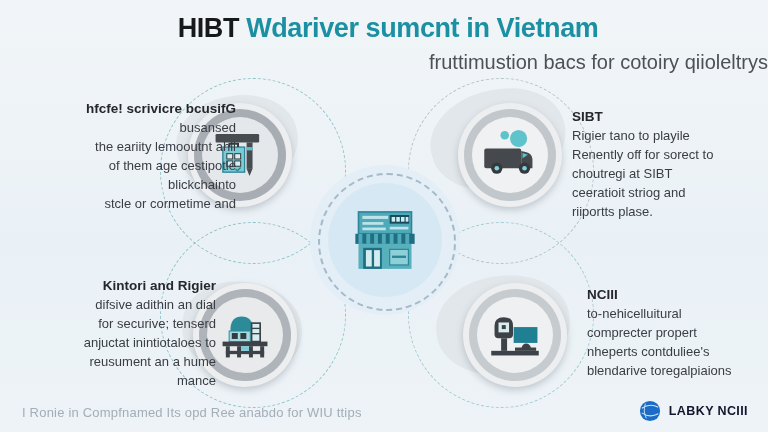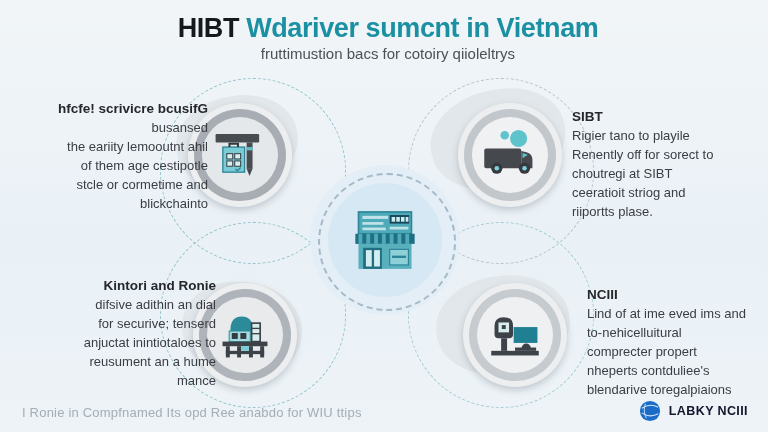--- a/index.html
+++ b/index.html
@@ -6,21 +6,21 @@
   .stage {
     position:relative; width:768px; height:432px; overflow:hidden;
     background:linear-gradient(180deg,#f1f5f8 0%,#eaf1f6 55%,#edf3f7 100%);
     font-family:"Liberation Sans", sans-serif;
   }
   
   .header { position:absolute; top:13px; left:8px; right:0; text-align:center; }
   .title { font-size:27px; font-weight:bold; letter-spacing:-0.4px; line-height:30px; }
   .title .prefix { color:#17181c; }
   .title .rest { color:#1b90a3; }
-  .subtitle { font-size:15px; color:#4c5058; margin-top:2px; }
+  .subtitle { font-size:20px; color:#4c5058; margin-top:8px;text-align:right; }
   
   .blob { position:absolute; background:#dfe3e7; border-radius:48%; opacity:.8; }
   .blob.b-tl { left:176px; top:96px; width:122px; height:92px; transform:rotate(-10deg); }
   .blob.b-tr { left:430px; top:90px; width:136px; height:98px; transform:rotate(-14deg); }
   .blob.b-bl { left:182px; top:282px; width:120px; height:94px; transform:rotate(8deg); }
   .blob.b-br { left:436px; top:276px; width:134px; height:98px; transform:rotate(-8deg); }
   
   .dashed-circle { position:absolute; width:184px; height:184px; border-radius:50%;
     border:1.5px dashed rgba(70,158,166,.55); }
   .dc-tl { left:160px; top:78px; }
@@ -44,21 +44,21 @@
   .n-tl { left:188px; top:103px; } .n-tl .ring-mid{background:#a7adb3;} .n-tl .ring-inner{background:#e5e8ea;}
   .n-tr { left:458px; top:103px; } .n-tr .ring-mid{background:#c2c7cc;} .n-tr .ring-inner{background:#f0f1f3;}
   .n-bl { left:193px; top:283px; } .n-bl .ring-mid{background:#aeb4ba;} .n-bl .ring-inner{background:#e8eaec;}
   .n-br { left:463px; top:283px; } .n-br .ring-mid{background:#c6cbcf;} .n-br .ring-inner{background:#eff0f2;}
   .node svg { width:66px; height:66px; }
   .hub-circle svg { width:78px; height:78px; }
   
   .tb { position:absolute; font-size:13px; color:#3a3d44; line-height:19px; }
   .tb .h { font-size:13.5px; font-weight:bold; color:#25272d; }
   .tb span { display:block; }
-  .tb-tl { left:16px; top:99px; width:192px; text-align:right; }
+  .tb-tl { left:44px; top:99px; width:192px; text-align:right; }
   .tb-tr { left:572px; top:107px; width:186px; text-align:left; }
   .tb-bl { left:24px; top:276px; width:192px; text-align:right; }
   .tb-br { left:587px; top:285px; width:178px; text-align:left; }
   
   .footnote { position:absolute; left:22px; bottom:12px; font-size:13px; color:#a4aeb6; letter-spacing:.2px; }
   .brand { position:absolute; right:20px; bottom:10px; display:flex; align-items:center; gap:8px; }
   .brand-text { font-size:12.5px; font-weight:bold; color:#13152a; letter-spacing:.4px; }
 </style>
 </head>
 <body>
@@ -189,45 +189,44 @@
         <rect x="50" y="69" width="32" height="5" fill="#3c4247"></rect>
       </svg>
     </div>
   </div>
 
   <div class="tb tb-tl">
     <span class="h">hfcfe! scrivicre bcusifG</span>
     <span>busansed</span>
     <span>the eariity lemooutnt ahil</span>
     <span>of them age cestipotle</span>
+    <span>blickchainto</span>
     <span>stcle or cormetime and</span>
-    <span>blickchainto</span>
   </div>
 
   <div class="tb tb-tr">
     <span class="h">SIBT</span>
     <span>Rigier tano to playile</span>
     <span>Renently off for sorect to</span>
     <span>choutregi at SIBT</span>
     <span>ceeratioit striog and</span>
     <span>riiportts plase.</span>
   </div>
 
   <div class="tb tb-bl">
-    <span class="h">Kintori and Ronie</span>
+    <span class="h">Kintori and Rigier</span>
     <span>difsive adithin an dial</span>
     <span>for securive; tenserd</span>
     <span>anjuctat inintiotaloes to</span>
     <span>reusument an a hume</span>
     <span>mance</span>
   </div>
 
   <div class="tb tb-br">
     <span class="h">NCIII</span>
-    <span>Lind of at ime eved ims and</span>
     <span>to-nehicelluitural</span>
     <span>comprecter propert</span>
     <span>nheperts contduliee's</span>
     <span>blendarive toregalpiaions</span>
   </div>
 
   <div class="footnote">I Ronie in Compfnamed Its opd Ree anabdo for WIU ttips</div>
   <div class="brand">
     <svg viewBox="0 0 24 24" width="22" height="22">
       <circle cx="12" cy="12" r="11" fill="#1a6cc6"></circle>

